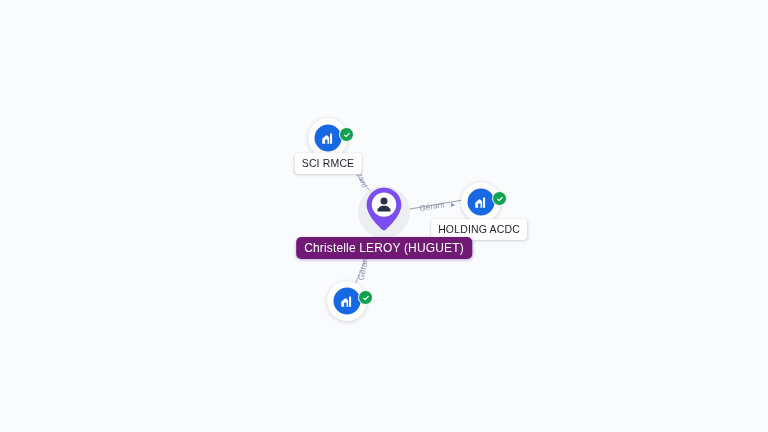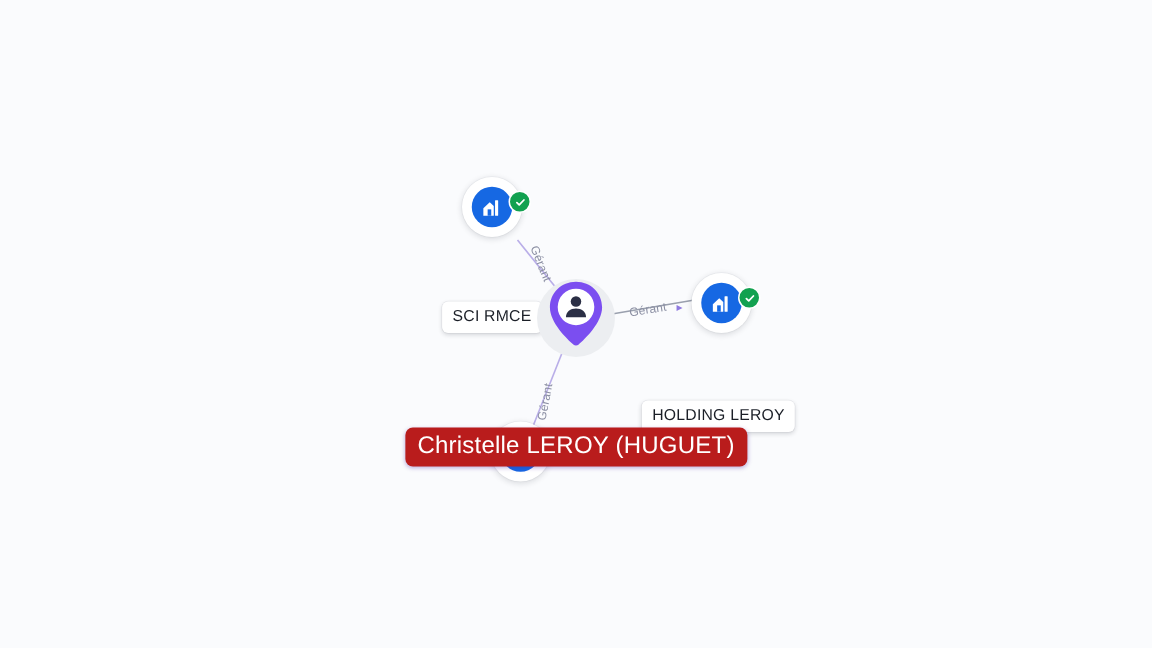--- a/index.html
+++ b/index.html
@@ -90,26 +90,25 @@
     transform: translate(-50%, 0);
     background: #ffffff;
     color: #1b1f27;
     font-size: 10.5px;
     line-height: 1;
     letter-spacing: 0.15px;
     padding: 5px 7px 5px 7px;
     border-radius: 4px;
     white-space: nowrap;
     box-shadow: 0 1px 3px rgba(16,24,40,0.16), 0 0 0 0.5px rgba(16,24,40,0.05);
-    margin-top: 48px;
   }
   .node-label.primary {
-    background: #b91c1c;
+    background: #701a75;
     color: #ffffff;
-    font-size: 16px;
+    font-size: 12px;
     padding: 5px 8px;
     border-radius: 5px;
     box-shadow: 0 1px 3px rgba(70,30,160,0.35);
   }
 
   
   .edge-label {
     position: absolute;
     color: #8b8fa3;
     font-size: 8px;
@@ -181,21 +180,21 @@
         <rect x="14.3" y="4.4" width="3.1" height="15.6" rx="0.6" fill="#ffffff"></rect>
         <rect x="6.9" y="13.6" width="3.6" height="6.4" fill="#1668e3"></rect>
       </svg>
     </div>
     <div class="verified-badge">
       <svg width="8" height="8" viewBox="0 0 12 12" aria-hidden="true">
         <path d="M2.4 6.2 L4.7 8.4 L9.4 3.5" stroke="#ffffff" stroke-width="1.8" fill="none" stroke-linecap="round" stroke-linejoin="round"></path>
       </svg>
     </div>
   </div>
-  <div class="node-label" style="left:479px; top:219px;">HOLDING LEROY</div>
+  <div class="node-label" style="left:479px; top:219px;">HOLDING ACDC</div>
 
   <div class="node" style="left:347px; top:301px;">
     <div class="company-halo"></div>
     <div class="company-disc">
       <svg width="16" height="16" viewBox="0 0 24 24" aria-hidden="true">
         <path d="M2.6 12.4 L9 6.6 L13 10.2 L13 20 L2.6 20 Z" fill="#ffffff"></path>
         <rect x="14.3" y="4.4" width="3.1" height="15.6" rx="0.6" fill="#ffffff"></rect>
         <rect x="6.9" y="13.6" width="3.6" height="6.4" fill="#1668e3"></rect>
       </svg>
     </div>

